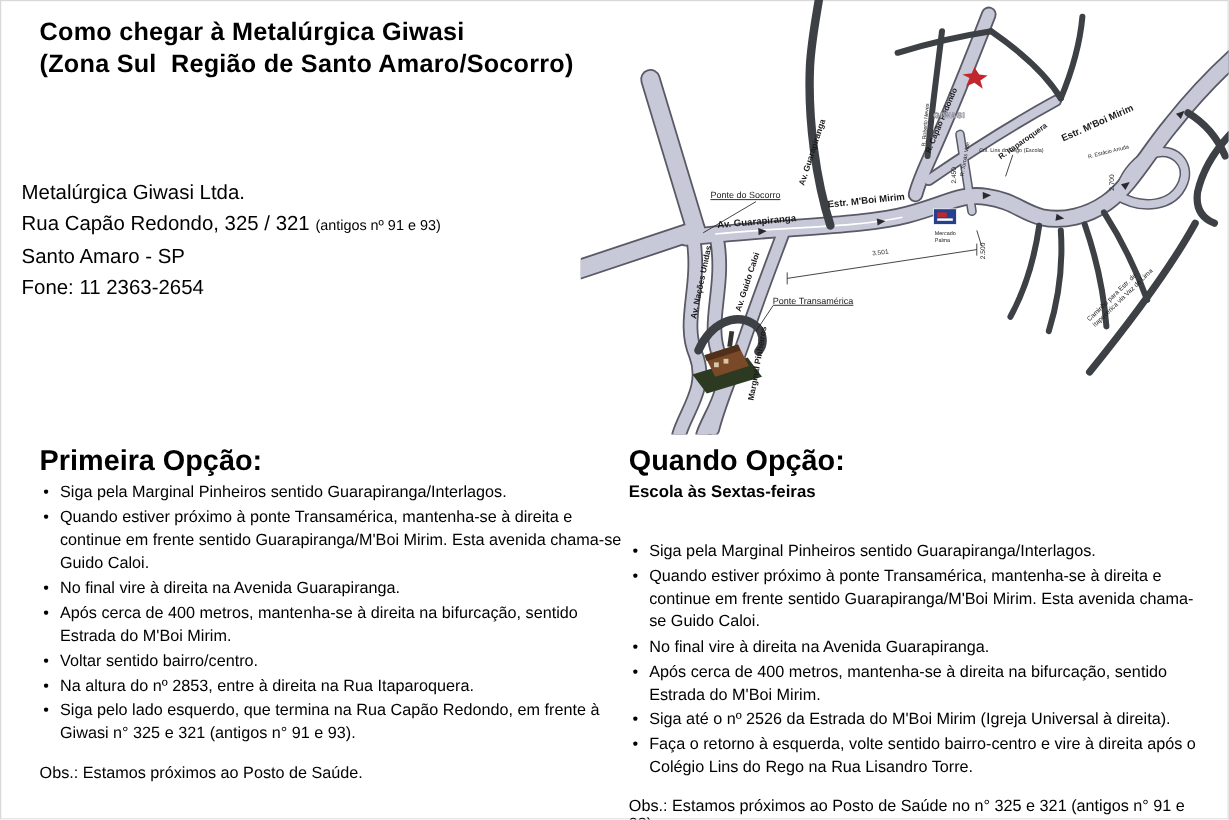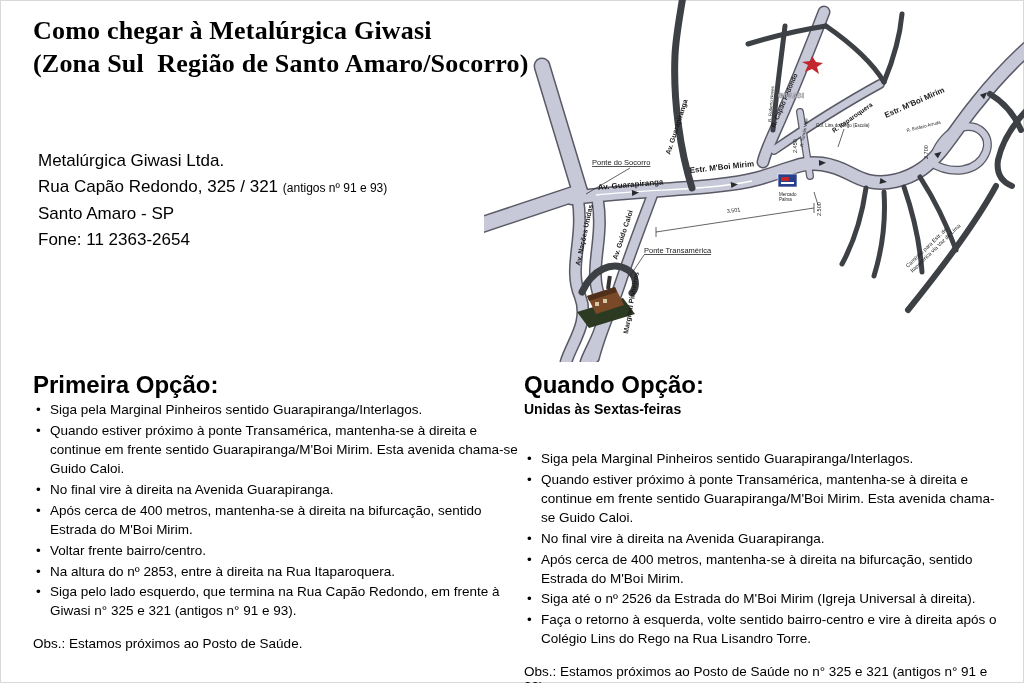--- a/index.html
+++ b/index.html
@@ -4,24 +4,24 @@
 <style>
   html,body{margin:0;padding:0;}
   body{
     width:1024px;height:683px;position:relative;overflow:hidden;
     background:#ffffff;color:#000;
     font-family:"Liberation Sans", sans-serif;
   }
   .page-frame{position:absolute;inset:0;border:1px solid #d8d8d8;pointer-events:none;}
   .title{
     position:absolute;left:33px;top:14px;
-    font-size:26px;font-weight:bold;line-height:1.28;letter-spacing:0.2px;font-family:Liberation Serif, serif;
+    font-size:21px;font-weight:bold;line-height:1.28;letter-spacing:0.2px;
   }
   .company{
-    position:absolute;left:38px;top:148px;
+    position:absolute;left:18px;top:148px;
     font-size:17px;line-height:1.55;
   }
   .company .small{font-size:12px;}
   .map-wrap{position:absolute;left:484px;top:0;width:540px;height:362px;}
   .col{position:absolute;top:372px;}
   .col-left{left:33px;width:486px;}
   .col-right{left:524px;width:478px;}
   .col h2{margin:0 0 3px 0;font-size:24px;line-height:1.1;}
   .col h3{margin:0;font-size:14px;line-height:1.2;}
   .col-left h3{margin-bottom:10px;}
@@ -175,30 +175,30 @@
 </svg>
 </div>
 
 <div class="col col-left">
   <h2>Primeira Opção:</h2>
   <ul class="steps">
       <li>Siga pela Marginal Pinheiros sentido Guarapiranga/Interlagos.</li>
       <li>Quando estiver próximo à ponte Transamérica, mantenha-se à direita e continue em frente sentido Guarapiranga/M'Boi Mirim. Esta avenida chama-se Guido Caloi.</li>
       <li>No final vire à direita na Avenida Guarapiranga.</li>
       <li>Após cerca de 400 metros, mantenha-se à direita na bifurcação, sentido Estrada do M'Boi Mirim.</li>
-      <li>Voltar frente bairro/centro.</li>
+      <li>Voltar sentido bairro/centro.</li>
       <li>Na altura do nº 2853, entre à direita na Rua Itaparoquera.</li>
       <li>Siga pelo lado esquerdo, que termina na Rua Capão Redondo, em frente à Giwasi n° 325 e 321 (antigos n° 91 e 93).</li>
     </ul>
   <div class="obs">Obs.: Estamos próximos ao Posto de Saúde.</div>
 </div>
 
 <div class="col col-right">
   <h2>Quando Opção:</h2>
-  <h3>Unidas às Sextas-feiras</h3>
+  <h3>Escola às Sextas-feiras</h3>
   <ul class="steps">
       <li>Siga pela Marginal Pinheiros sentido Guarapiranga/Interlagos.</li>
       <li>Quando estiver próximo à ponte Transamérica, mantenha-se à direita e continue em frente sentido Guarapiranga/M'Boi Mirim. Esta avenida chama-se Guido Caloi.</li>
       <li>No final vire à direita na Avenida Guarapiranga.</li>
       <li>Após cerca de 400 metros, mantenha-se à direita na bifurcação, sentido Estrada do M'Boi Mirim.</li>
       <li>Siga até o nº 2526 da Estrada do M'Boi Mirim (Igreja Universal à direita).</li>
       <li>Faça o retorno à esquerda, volte sentido bairro-centro e vire à direita após o Colégio Lins do Rego na Rua Lisandro Torre.</li>
     </ul>
   <div class="obs">Obs.: Estamos próximos ao Posto de Saúde no n° 325 e 321 (antigos n° 91 e 93)</div>
 </div>

